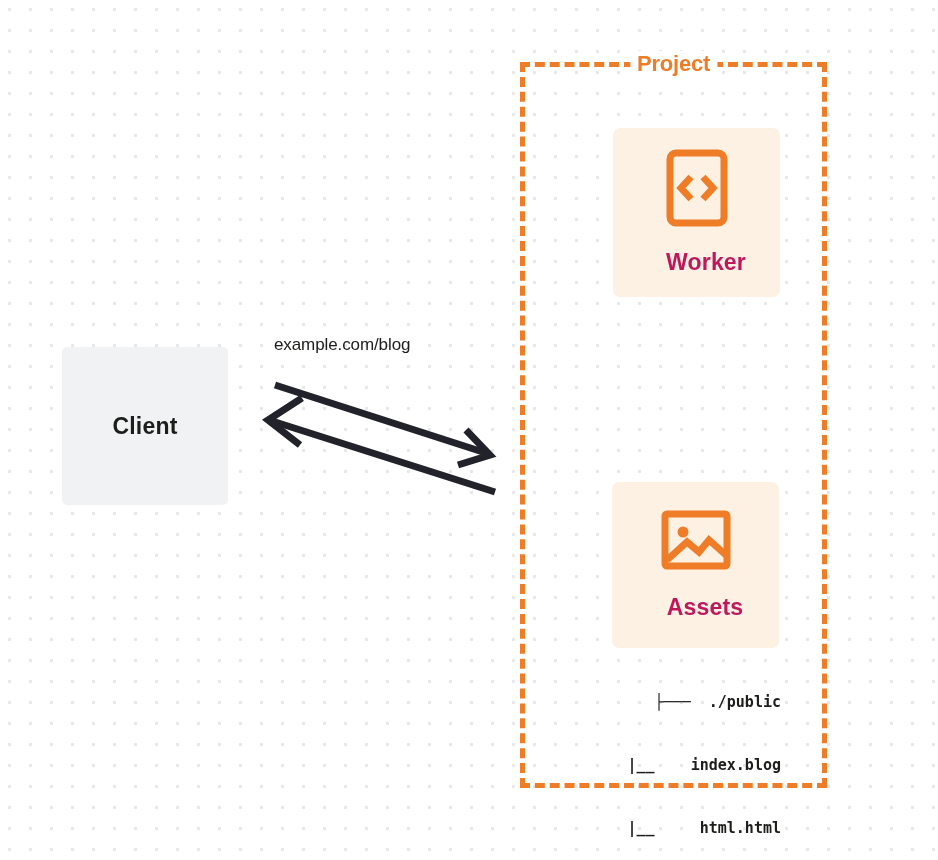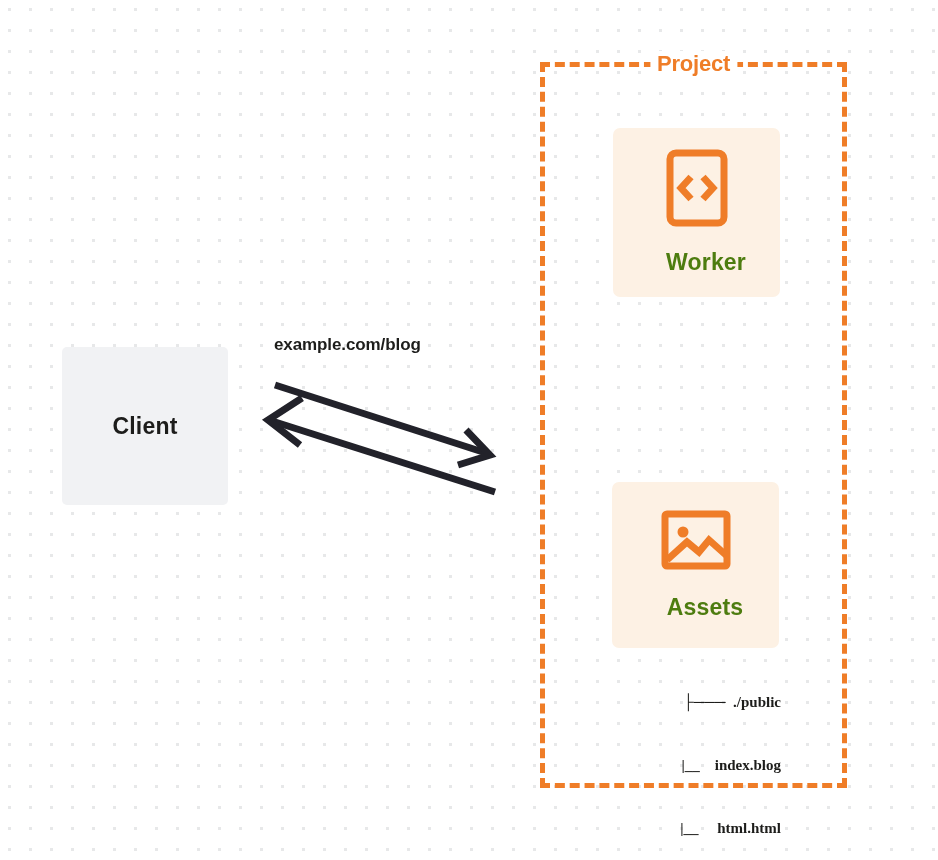--- a/index.html
+++ b/index.html
@@ -50,35 +50,35 @@
     left: 250px;
     top: 325px;
     width: 270px;
     height: 190px;
   }
   #request-label {
     position: absolute;
     left: 24px;
     top: 10px;
     font-size: 17px;
-    font-weight: bold;
+    font-weight: normal;
     color: #1d1d1b;
     letter-spacing: -0.1px;
     white-space: nowrap;
   }
   #connector-svg {
     position: absolute;
     left: 0;
     top: 0;
   }
 
   
   #project-boundary {
     position: absolute;
-    left: 540px;
+    left: 520px;
     top: 62px;
     width: 307px;
     height: 726px;
     border: 5px dashed #ef7d28;
     box-sizing: border-box;
     text-align: center;
   }
   #project-label {
     position: absolute;
     left: 50%;
@@ -117,40 +117,40 @@
   }
   .service-card .card-icon {
     display: block;
     line-height: 0;
   }
   #worker-card .card-icon { margin-bottom: 22px; }
   #assets-card .card-icon { margin-bottom: 24px; }
   .service-card .card-title {
     font-size: 23px;
     font-weight: bold;
-    color: #4d7c0f;
+    color: #be185d;
     letter-spacing: 0.2px;
     margin-left: 19px;
   }
 
   
   #asset-tree {
     position: absolute;
     left: 575px;
     top: 650px;
     width: 206px;
     font-family: "DejaVu Sans Mono", "Liberation Mono", monospace;
     font-size: 15px;
     font-weight: bold;
     line-height: 21px;
     color: #1d1d1b;
     text-align: right;
     white-space: pre;
   }
-  #asset-tree .tree-row { display: block; font-family: Liberation Serif, serif; }
+  #asset-tree .tree-row { display: block; }
 </style>
 </head>
 <body>
 
 <div id="canvas">
 
   <div id="client-node">
     <span class="node-title">Client</span>
   </div>
 

